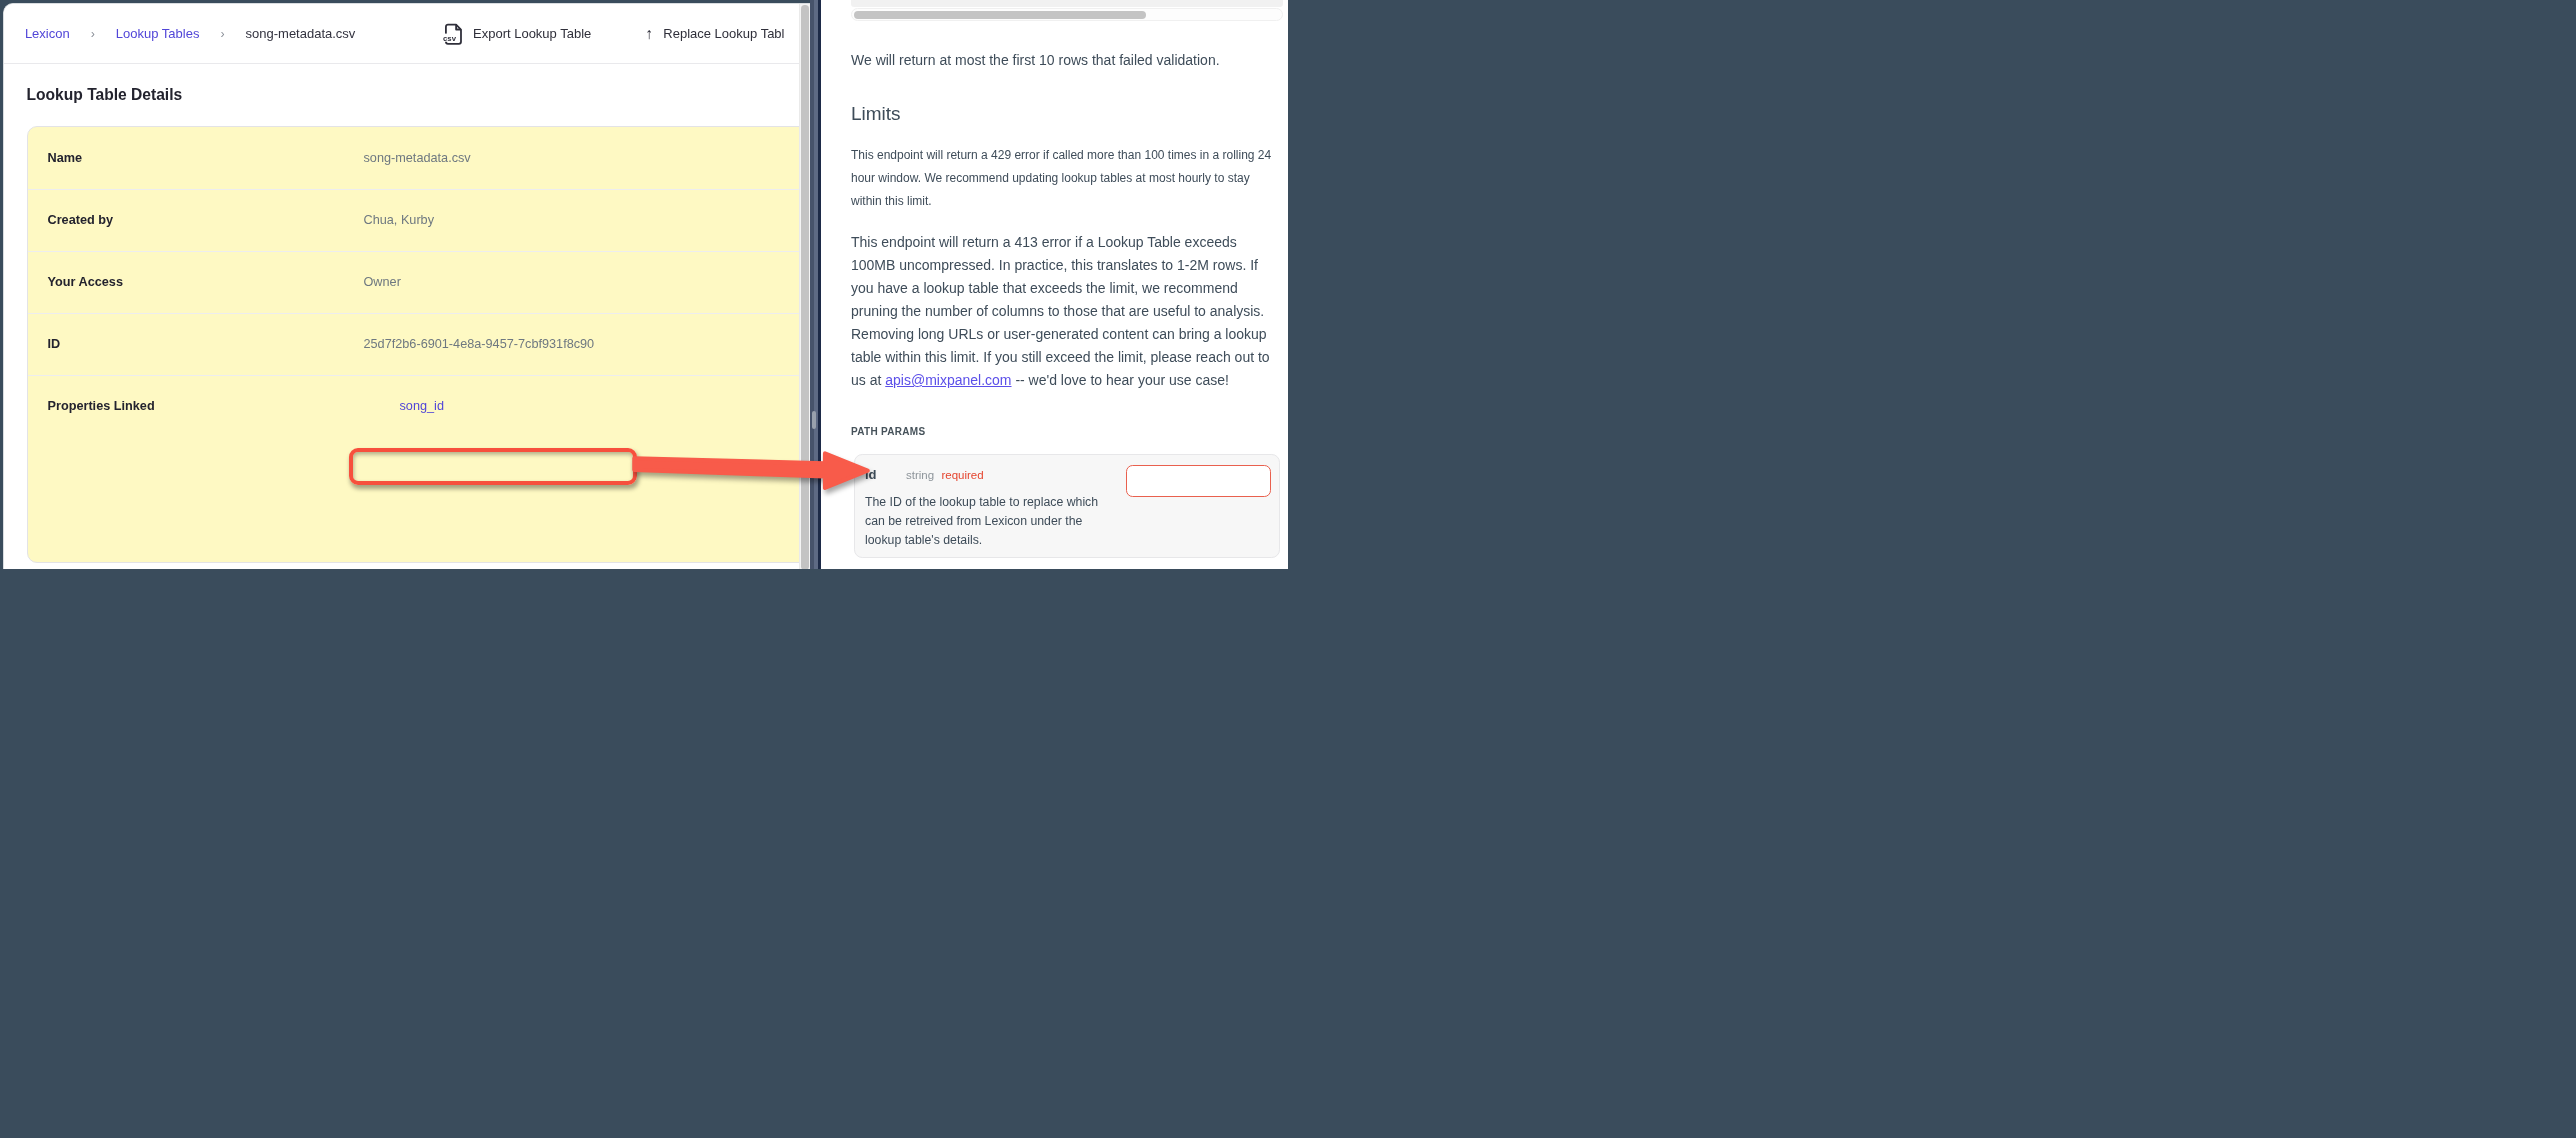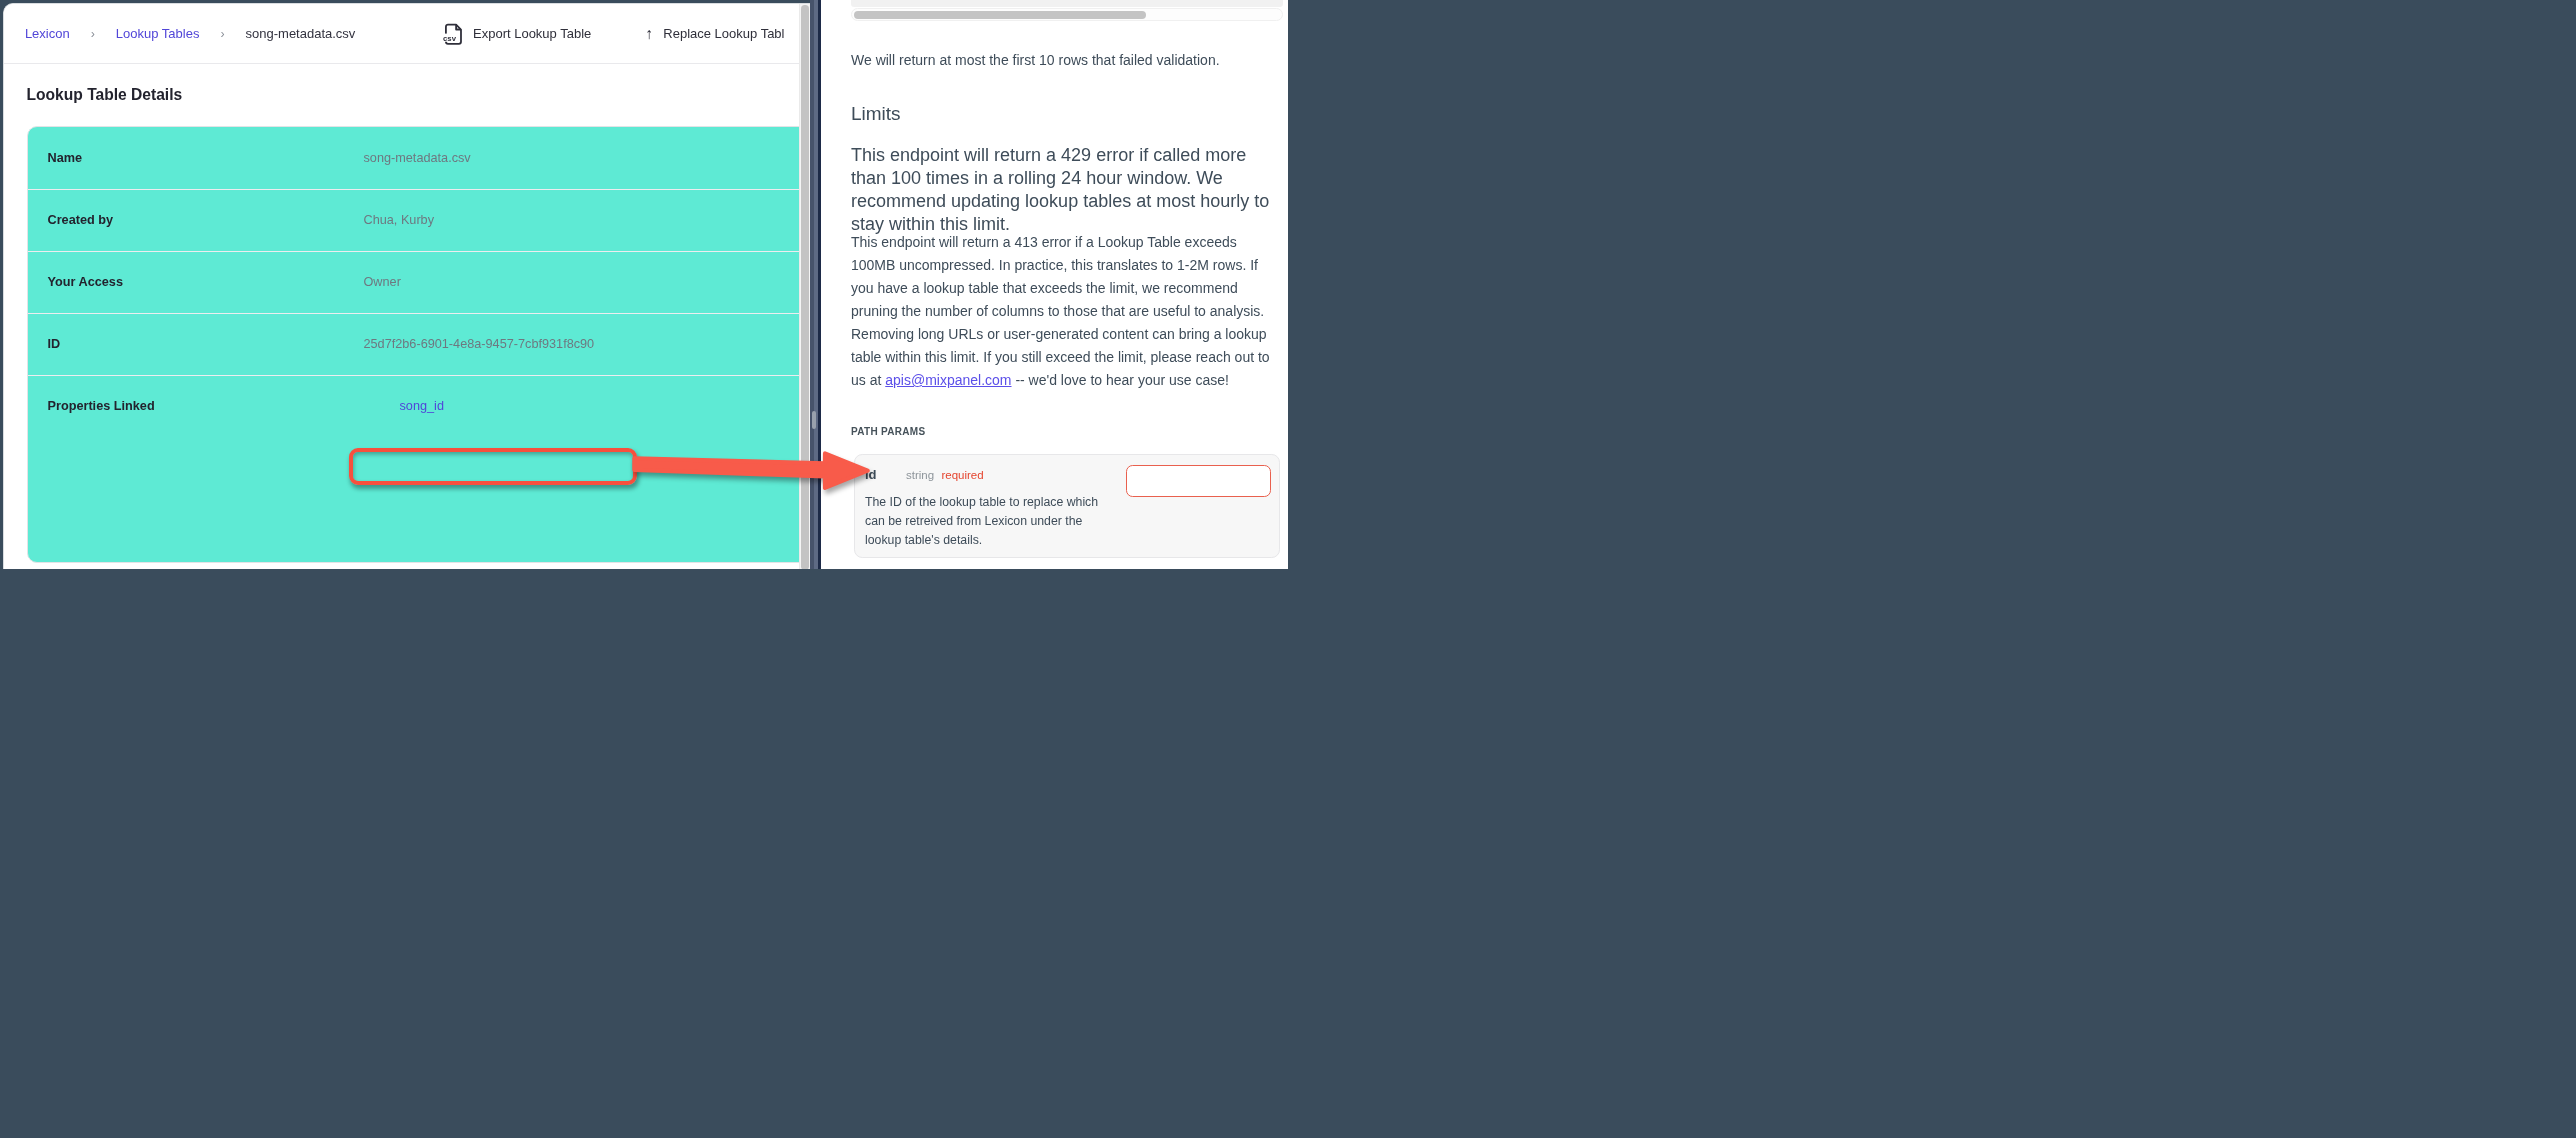--- a/index.html
+++ b/index.html
@@ -18,21 +18,21 @@
   .toolbar-btn { position:absolute; top:0; height:60px; display:flex; align-items:center; gap:10px;
     color:#2f2f3a; font-size:13px; font-weight:500; cursor:pointer; white-space:nowrap; }
   .btn-export { left:439px; }
   .btn-replace { left:642px; }
   .csv-icon svg { display:block; }
   .up-arrow-icon { font-size:15.6px; font-weight:500; color:#2f2f3a; }
 
   .page-title { position:absolute; left:23px; top:82px; font-size:15.6px; font-weight:700; color:#23232e; }
 
   .details-card { position:absolute; left:23px; top:122px; width:782px; height:437px;
-    border:0.8px solid #e3e3e6; border-radius:10px; background:#5eead4; }
+    border:0.8px solid #e3e3e6; border-radius:10px; background:#fef9c3; }
   .d-row { position:relative; height:62px; }
   .d-row + .d-row { border-top:0.8px solid #ededef; }
   .d-row:first-child { height:62px; }
   .d-label { position:absolute; left:20px; top:50%; transform:translateY(-50%);
     font-size:12.7px; font-weight:600; color:#23232e; }
   .d-value { position:absolute; left:336px; top:50%; transform:translateY(-50%);
     font-size:12.7px; color:#6e7880; white-space:nowrap; }
   .d-value.link { color:#5146d8; cursor:pointer;margin-left:36px; }
 
   
@@ -45,21 +45,21 @@
   .divider-thumb { position:absolute; left:812px; top:411px; width:4.1px; height:18px; background:#99a1ad; border-radius:2.1px; }
 
   
   .right-panel { position:absolute; left:821px; top:0; width:467px; height:569px; background:#ffffff; color:#3e4c59; }
   .rp-topbar { position:absolute; left:30px; top:0; width:432px; height:6.6px; background:#f1f1f1; border-radius:0 0 3.3px 3.3px; }
   .rp-scroll-track { position:absolute; left:30px; top:8.2px; width:432px; height:13px; background:#fdfdfd; border:0.8px solid #f0f0f0; border-radius:6.6px; }
   .rp-scroll-thumb { position:absolute; left:1.6px; top:1.6px; width:292px; height:8.2px; background:#c4c4c4; border-radius:4.1px; }
 
   .rp-intro { position:absolute; left:30px; top:52px; font-size:14px; }
   .rp-h2 { position:absolute; left:30px; top:103px; font-size:19px; font-weight:500; }
-  .rp-para1 { position:absolute; left:30px; top:144px; width:429px; font-size:18px; line-height:23px; }
+  .rp-para1 { position:absolute; left:30px; top:144px; width:429px; font-size:12px; line-height:23px; }
   .rp-para2 { position:absolute; left:30px; top:231px; width:430px; font-size:14px; line-height:23px; }
   .rp-link { color:#5b4fe9; text-decoration:underline; cursor:pointer; }
   .rp-path-params { position:absolute; left:30px; top:426px; font-size:10px; font-weight:700; letter-spacing:0.3px; color:#46525a; }
 
   .param-box { position:absolute; left:33px; top:454px; width:426px; height:104px;
     background:#f7f7f7; border:0.8px solid #e7e7e9; border-radius:8.2px; }
   .param-head { position:absolute; left:10px; top:11.5px; display:flex; align-items:baseline; gap:7.4px; }
   .param-name { font-size:13px; font-weight:700; color:#3e4c59; }
   .param-type { font-size:11.5px; color:#8e959b;margin-left:22px; }
   .param-required { font-size:11.5px; color:#e5452f; }

